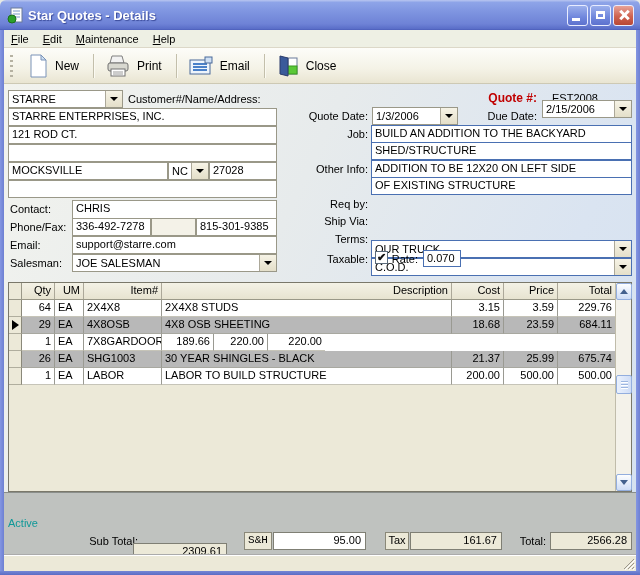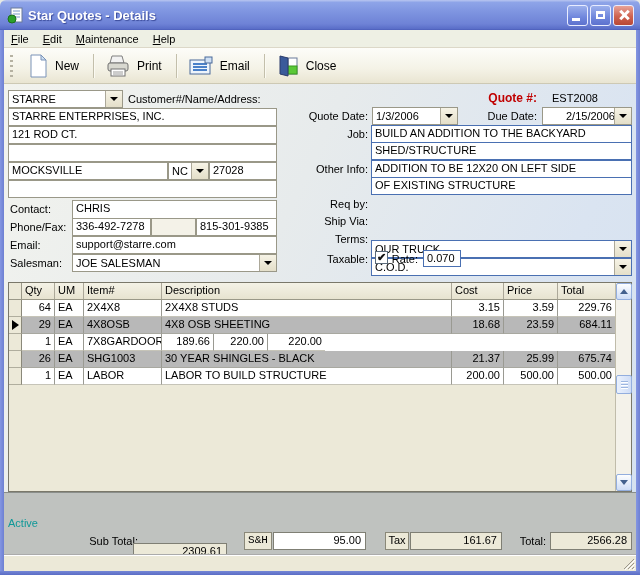--- a/index.html
+++ b/index.html
@@ -230,21 +230,21 @@
     <span class="lbl abs" style="left:548px;top:8px;">EST2008</span>
 
     <span class="lbl abs lbl-r" style="left:240px;top:26px;width:124px;">Quote Date:</span>
     <div class="combo abs" style="left:368px;top:23px;width:86px;height:18px;">
       <span class="cval">1/3/2006</span>
       <span class="drop-btn">
           <span class="arrow-dn"></span>
         </span>
     </div>
     <span class="lbl abs lbl-r" style="left:424px;top:26px;width:109px;">Due Date:</span>
-    <div class="combo abs" style="left:538px;top:23px;width:90px;height:18px;padding-left:20px;">
+    <div class="combo abs" style="left:538px;top:16px;width:90px;height:18px;">
       <span class="cval">2/15/2006</span>
       <span class="drop-btn">
           <span class="arrow-dn"></span>
         </span>
     </div>
 
     <span class="lbl abs lbl-r" style="left:240px;top:44px;width:124px;">Job:</span>
     <div class="field bluebrd abs" style="left:367px;top:58px;width:261px;height:18px;">SHED/STRUCTURE</div>
     <div class="field bluebrd abs" style="left:367px;top:41px;width:261px;height:18px;">BUILD AN ADDITION TO THE BACKYARD</div>
 
@@ -271,21 +271,21 @@
     </div>
 
     <span class="lbl abs lbl-r" style="left:240px;top:169px;width:124px;">Taxable:</span>
     <div class="checkbox abs" style="left:371px;top:167px;">
         <span>✔</span>
       </div>
     <span class="lbl abs lbl-r" style="left:340px;top:169px;width:74px;">Rate:</span>
     <div class="field bluebrd abs" style="left:419px;top:166px;width:38px;height:17px;">0.070</div>
 
     <div class="grid">
-      <div class="thead" style="margin-right:16px;">
+      <div class="thead" style="margin-right:16px;text-align:right;">
         <div class="thsel"></div>
         <div class="thcell c0">Qty</div>
         <div class="thcell c1">UM</div>
         <div class="thcell c2">Item#</div>
         <div class="thcell c3">Description</div>
         <div class="thcell c4">Cost</div>
         <div class="thcell c5">Price</div>
         <div class="thcell c6">Total</div>
       </div>
       <div style="margin-right:16px;">

